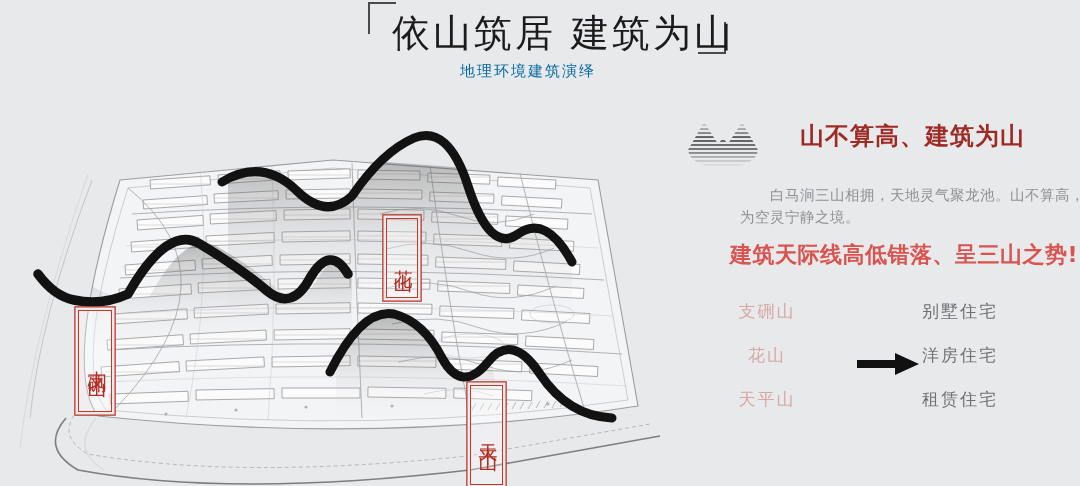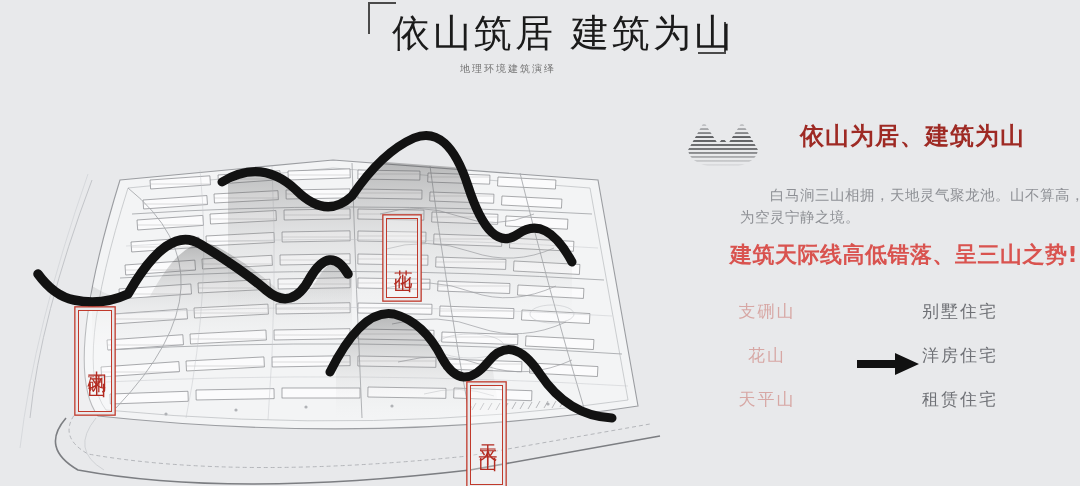--- a/index.html
+++ b/index.html
@@ -19,21 +19,21 @@
     font-size:38px;letter-spacing:3px;color:#1b1b1b;white-space:nowrap;
     font-weight:400;
     text-align:right;
   }
   .bracket{position:absolute;color:#3a3a3a;}
   .bracket-tl{left:8px;top:0px;width:26px;height:30px;border-left:2px solid #4a4a4a;border-top:2px solid #4a4a4a;}
   .bracket-br{left:338px;top:20px;width:26px;height:30px;border-right:2px solid #4a4a4a;border-bottom:2px solid #4a4a4a;}
   .title-sub{
     position:absolute;left:100px;top:60px;
     font-family:"DejaVu Sans","Liberation Sans",sans-serif;
-    font-size:10px;letter-spacing:2px;color:#737373;white-space:nowrap;
+    font-size:15px;letter-spacing:2px;color:#0369a1;white-space:nowrap;
   }
 
   
   .map-wrap{position:absolute;left:0px;top:118px;width:670px;height:368px;}
   .map-wrap svg{position:absolute;left:0;top:0;}
 
   
   .vlabel{
     position:absolute;
     border:1.3px solid #c0392b;
@@ -315,21 +315,21 @@
         </linearGradient>
       </defs>
       <g clip-path="url(#mtnClip)">
         <g stroke="url(#stripeFade)" stroke-width="1.5">
           <path d="M0,5 H78 M0,9 H78 M0,13 H78 M0,17 H78 M0,21 H78 M0,25 H78
                    M0,29 H78 M0,33 H78 M0,37 H78 M0,41 H78 M0,45 H78 M0,49 H78 M0,53 H78"></path>
         </g>
       </g>
     </svg>
 
-    <div class="headline">依山为居、建筑为山</div>
+    <div class="headline">山不算高、建筑为山</div>
     <div class="body-text">白马涧三山相拥，天地灵气聚龙池。山不算高，却为空灵宁静之境。</div>
     <div class="emph">建筑天际线高低错落、呈三山之势!</div>
 
     <div class="map-table">
       <div class="mt-row r0">
         <div class="mt-left">支硎山</div>
         <div class="mt-right">别墅住宅</div>
       </div>
       <div class="mt-row r1">
         <div class="mt-left">花山</div>

